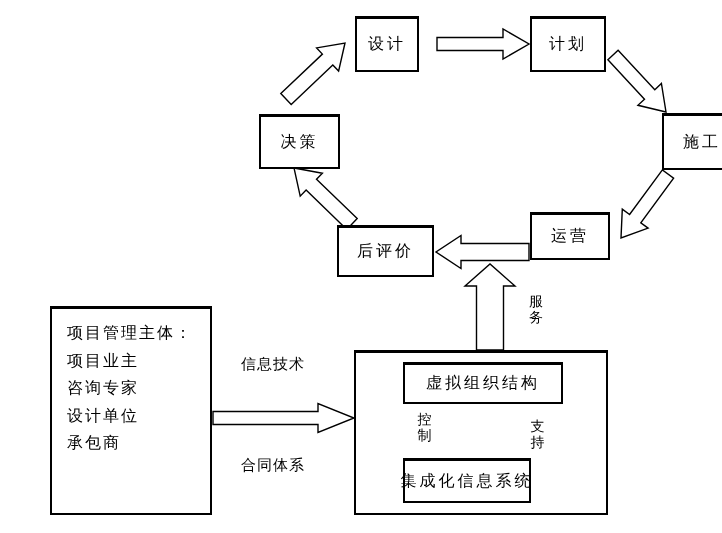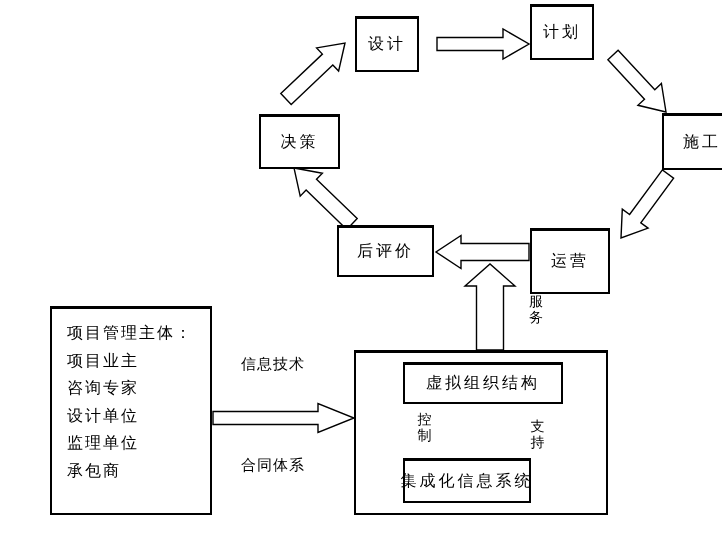--- a/index.html
+++ b/index.html
@@ -42,33 +42,32 @@
     <polygon points="662.4,169.9 629.6,214.5 622.3,209.2 621,238 648.1,228.1 640.8,222.8 673.6,178.1"></polygon>
     <polygon points="529,243.5 461,243.5 461,235.5 436,252 461,268.5 461,260.5 529,260.5"></polygon>
     <polygon points="357.2,218.6 316.5,179.3 322.4,173.2 294,168 300.2,196.2 306.1,190.1 346.8,229.4"></polygon>
     <polygon points="503.5,350 503.5,286 515,286 490,264 465,286 476.5,286 476.5,350"></polygon>
     <polygon points="213,424.5 318,424.5 318,432.5 354,418 318,403.5 318,411.5 213,411.5"></polygon>
     <polygon points="407.5,402.7 406.8,444.7 382.8,444.2 426,460 469.8,445.8 445.8,445.3 446.5,403.3"></polygon>
     <polygon points="557.5,458.6 556.8,417.6 575.7,417.3 536,404 496.8,418.7 515.8,418.4 516.5,459.4"></polygon>
   </svg>
 
 <div class="node" style="left:355px;top:16px;width:64px;height:56px">设计</div>
-<div class="node" style="left:530px;top:4px;width:64px;height:56px">计划</div>
+<div class="node" style="left:530px;top:16px;width:76px;height:56px">计划</div>
 <div class="node" style="left:662px;top:113px;width:80px;height:57px">施工</div>
 <div class="node" style="left:259px;top:114px;width:81px;height:55px">决策</div>
-<div class="node" style="left:530px;top:228px;width:80px;height:66px">运营</div>
+<div class="node" style="left:530px;top:212px;width:80px;height:48px">运营</div>
 <div class="node" style="left:337px;top:225px;width:97px;height:52px">后评价</div>
 
 <div class="panel" style="left:50px;top:306px;width:162px;height:209px">
   <div class="stakeholders-text">
     <div>项目管理主体：</div>
     <div>项目业主</div>
     <div>咨询专家</div>
     <div>设计单位</div>
-    <div>监理单位</div>
     <div>承包商</div>
   </div>
 </div>
 
 <div class="panel" style="left:354px;top:350px;width:254px;height:165px"></div>
 <div class="node" style="left:403px;top:362px;width:160px;height:42px;z-index:4">虚拟组织结构</div>
 <div class="node" style="left:403px;top:458px;width:128px;height:45px;z-index:4">集成化信息系统</div>
 
 <div class="flabel" style="left:241px;top:355px">信息技术</div>
 <div class="flabel" style="left:241px;top:456px">合同体系</div>

